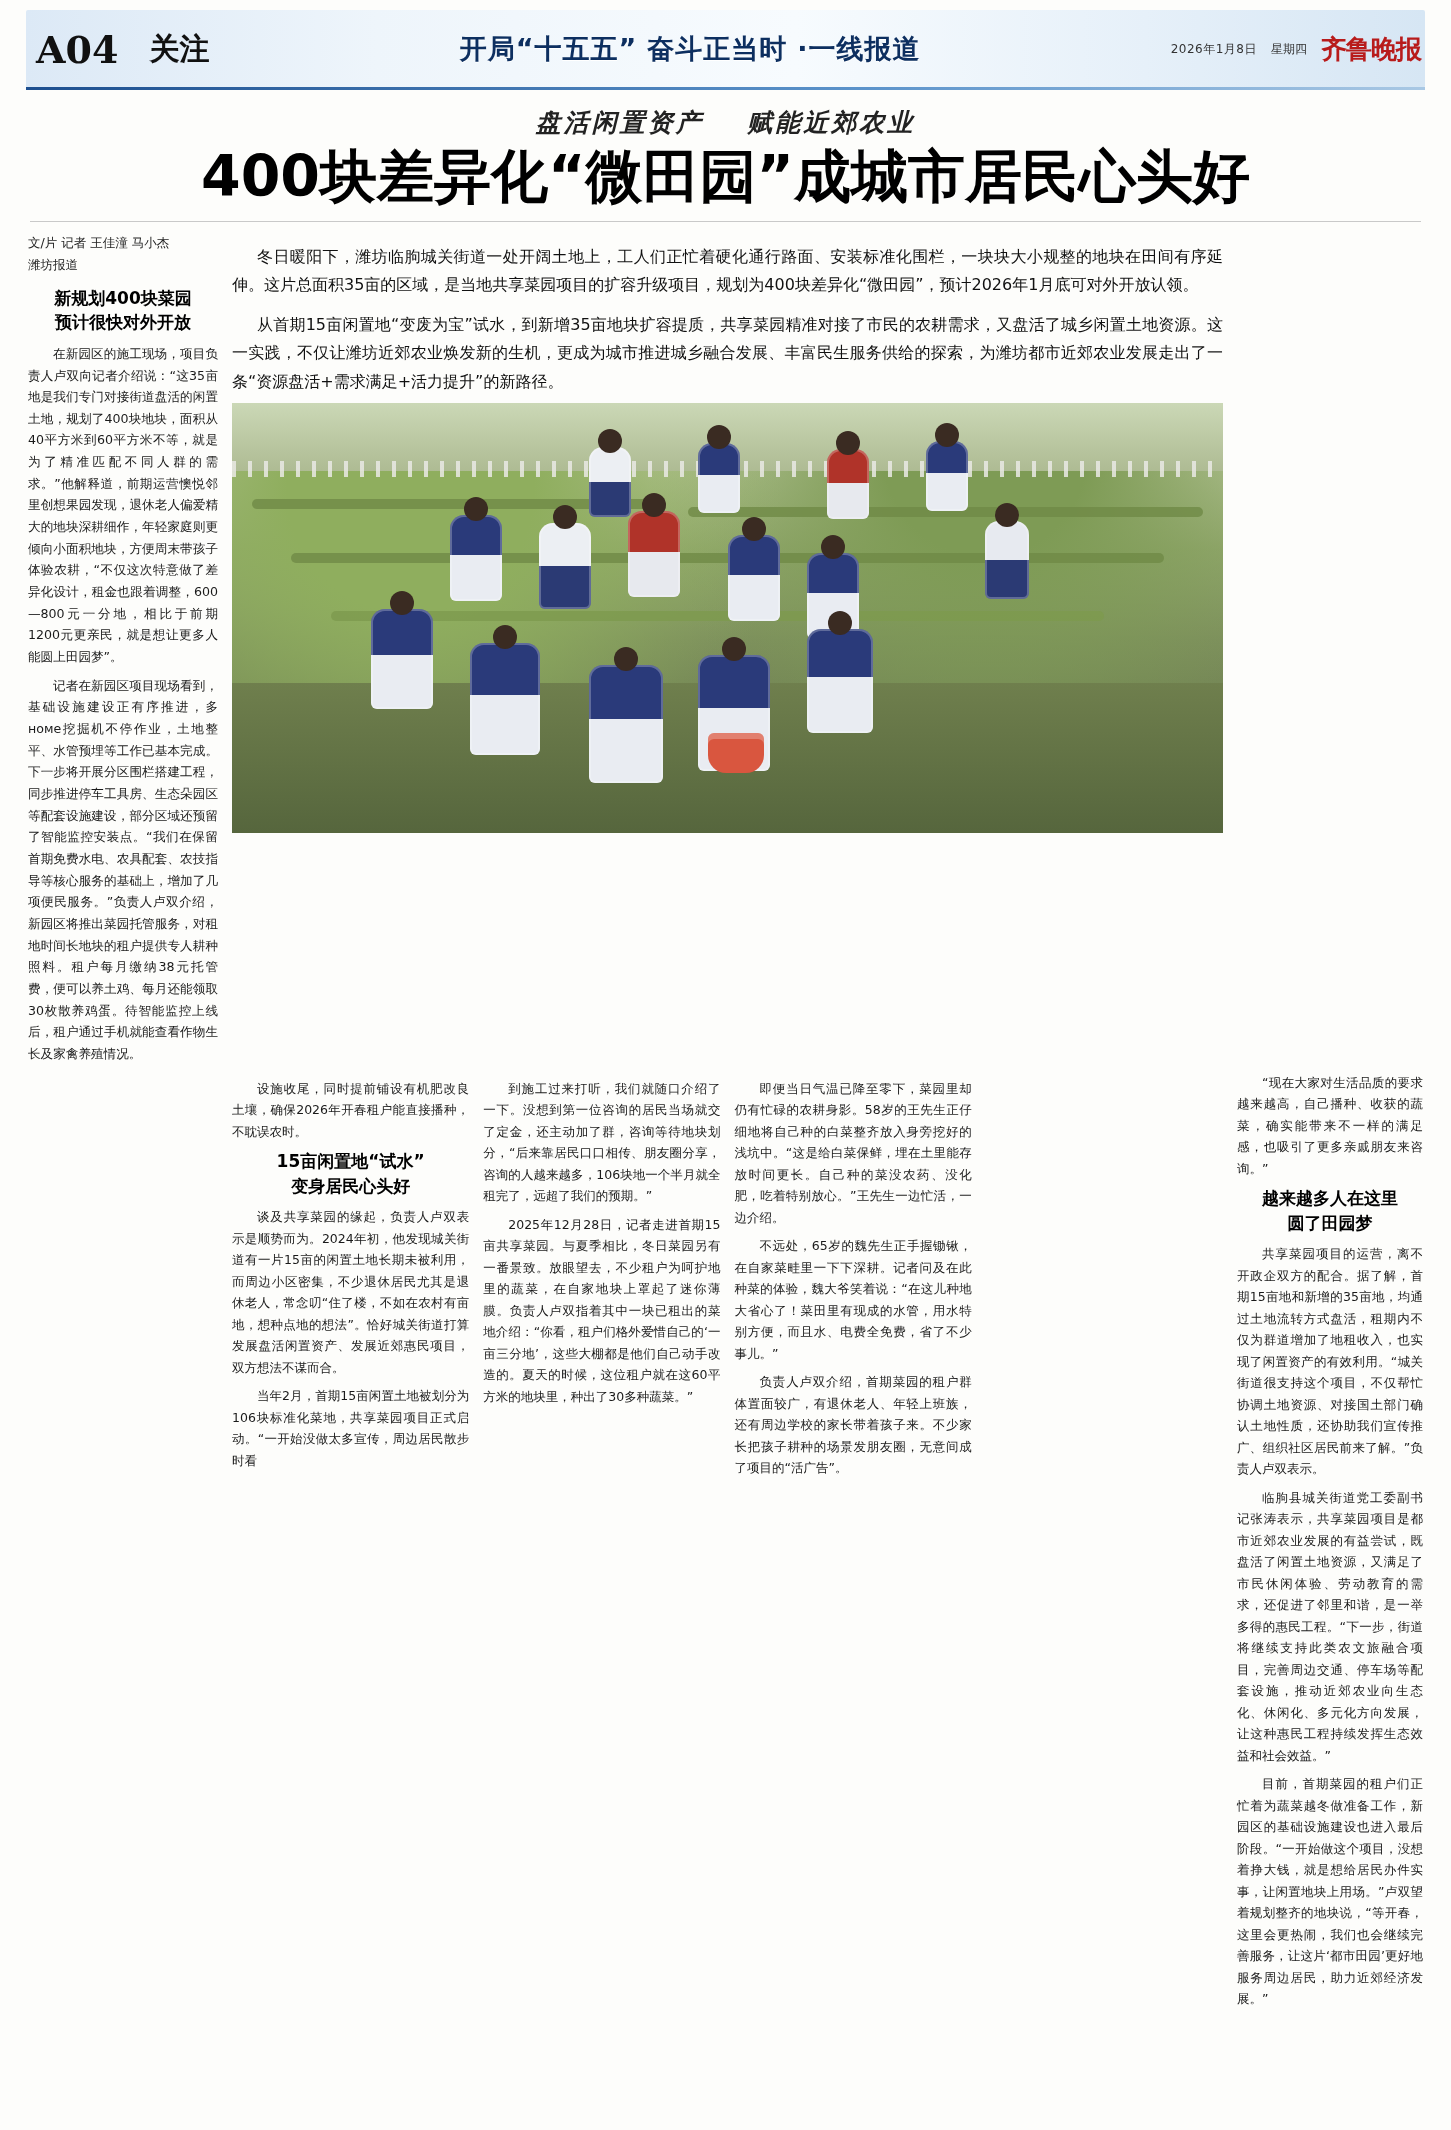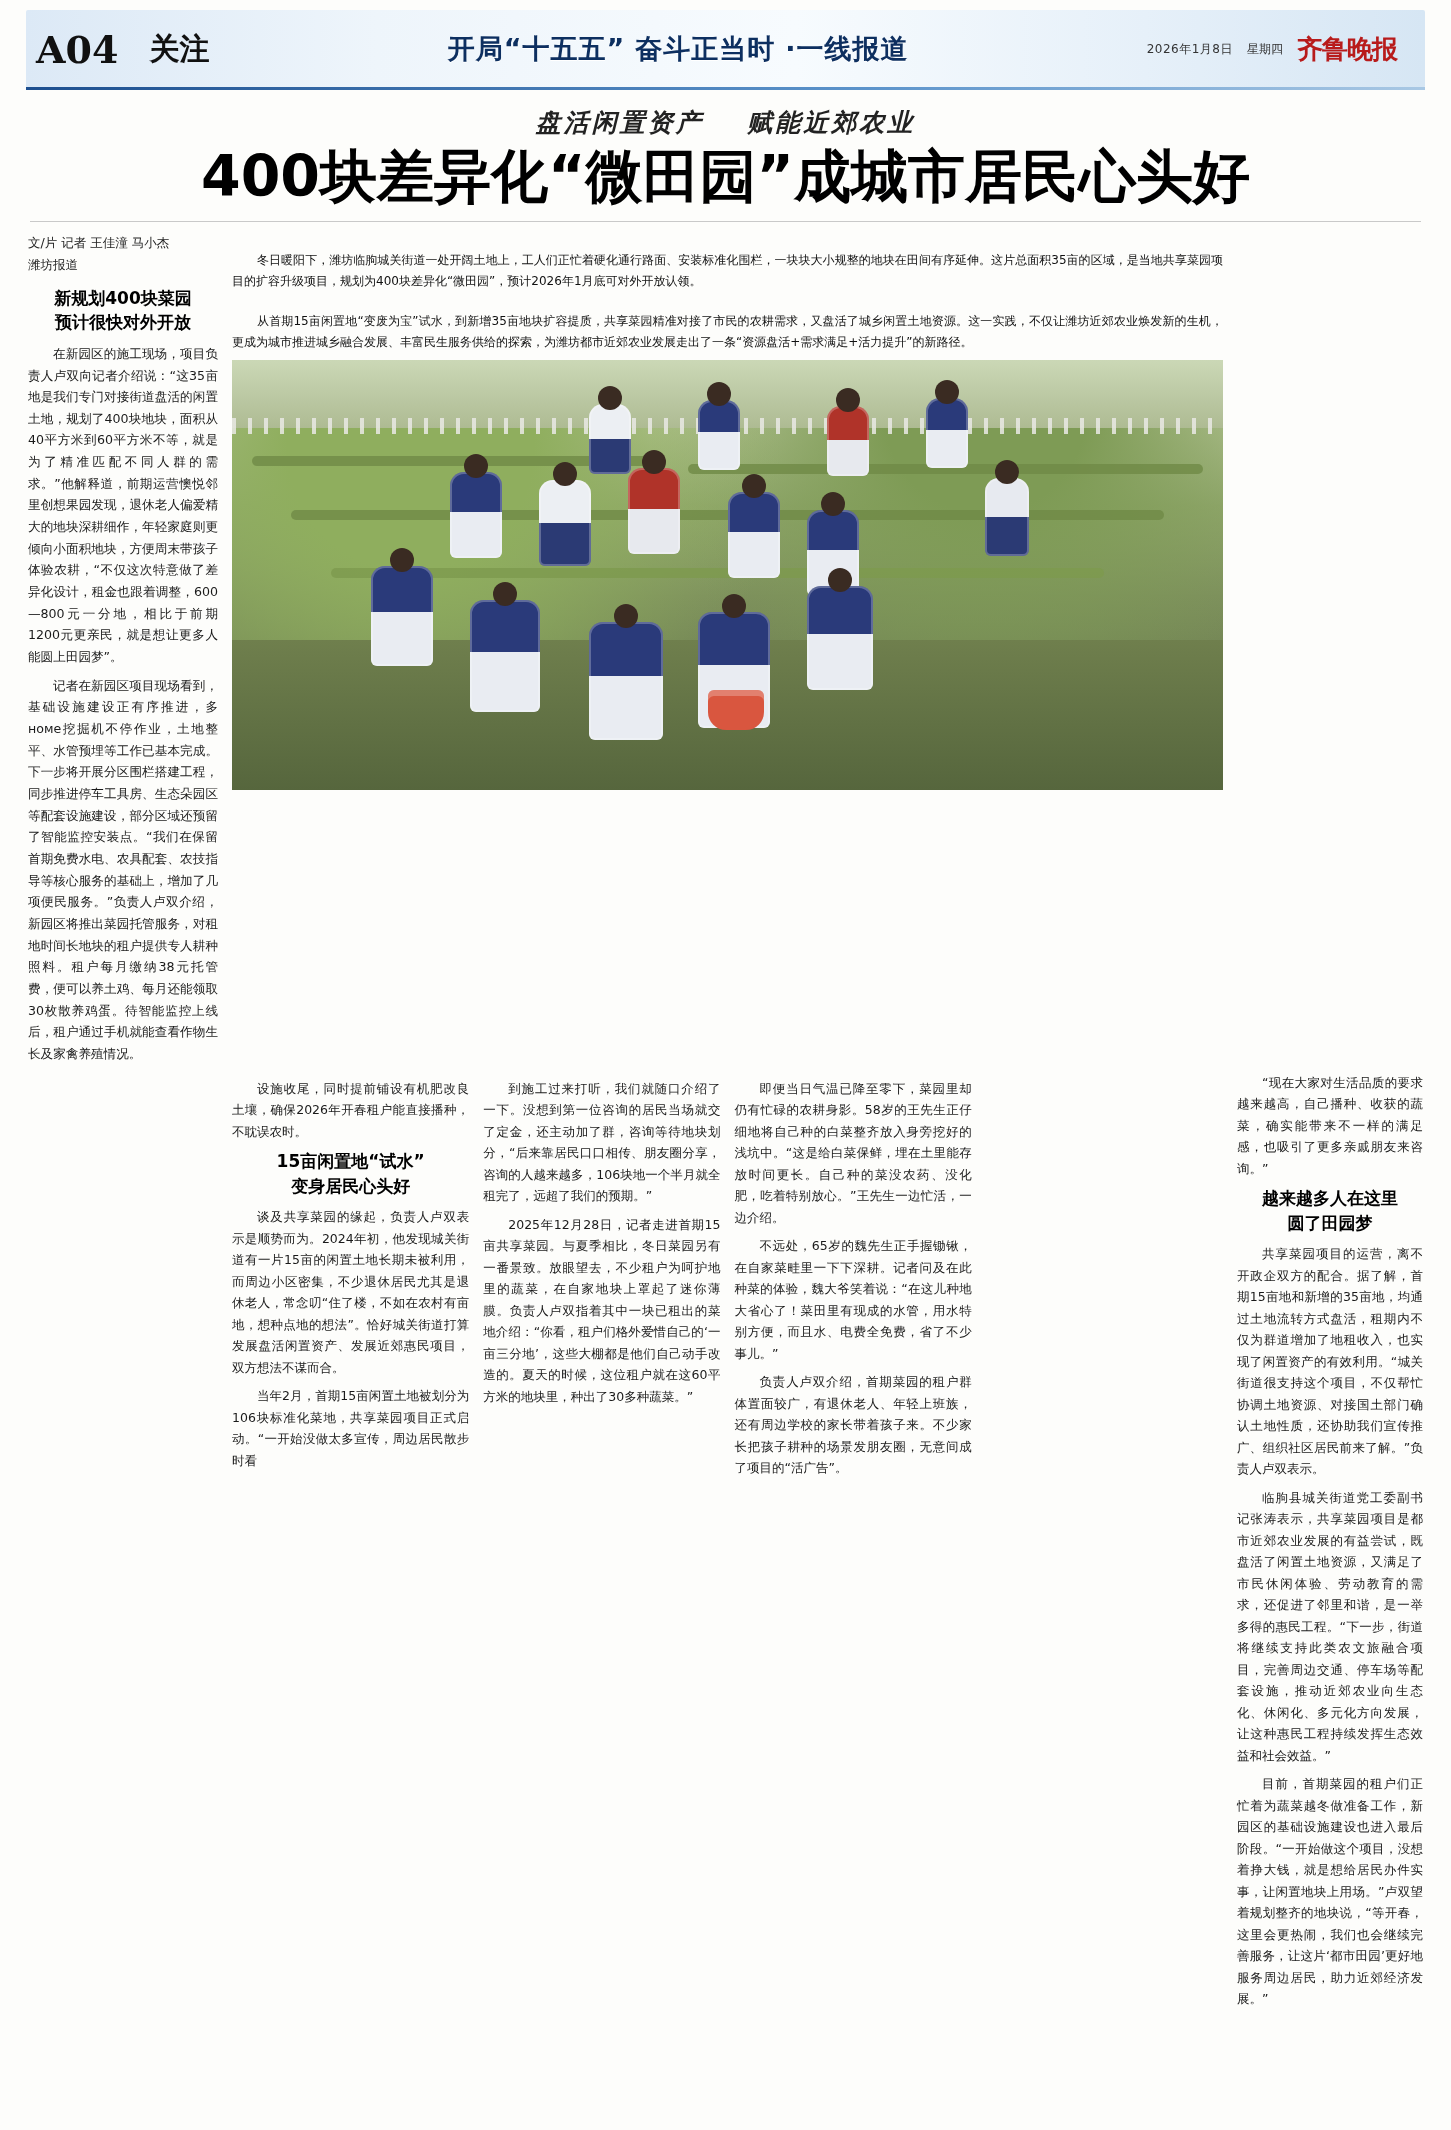--- a/index.html
+++ b/index.html
@@ -40,21 +40,21 @@
     font-family:"DejaVu Sans","Liberation Sans",sans-serif;
     margin-left:17px;
   }
   .mh-center {
     flex:1; text-align:left; display:flex; align-items:center; justify-content:center; gap:10px;
   }
   .mh-slogan {
     font-size: 27px; font-weight:700; color:#0d2f60; letter-spacing:1px;
     text-shadow: 0 1px 0 #fff;
   }
-  .mh-right { display:flex; align-items:center; gap:14px; padding-right:28px;text-align:right; }
+  .mh-right { display:flex; align-items:center; gap:14px; padding-right:4px;text-align:right; }
   .mh-date { font-size:12px; color:#333; letter-spacing:0.5px; }
   .mh-weekday { font-size:12px; color:#333; }
   .mh-logo {
     font-size: 26px; font-weight:700; color:#b81b1b;
     font-family:"DejaVu Serif","Liberation Serif",serif;
     letter-spacing:-1px;
   }
 
   
   .headline-wrap { margin: 18px 40px 0 40px; text-align:center; }
@@ -92,22 +92,22 @@
     text-align: justify;
     text-justify: inter-character;
     text-indent: 25px;
     color:#1a1a1a;
   }
   .lead-col p { font-size:12.6px; }
 
   
   .photo-block { grid-column: 2 / 6; }
   .photo-lead {
-    font-size: 12px; line-height:1.78; text-align:justify; text-indent:25px;
-    margin: 18px 0 7px 0;
+    font-size: 16px; line-height:1.78; text-align:justify; text-indent:25px;
+    margin: 11px 0 7px 0;
   }
   .photo {
     position: relative;
     width: 100%;
     height: 430px;
     margin: 4px 0 2px 0;
     background:
       radial-gradient(circle at 18% 20%, #8fae5e 0 14%, rgba(143,174,94,0) 42%),
       radial-gradient(circle at 76% 12%, #7e9b55 0 12%, rgba(126,155,85,0) 40%),
       linear-gradient(180deg,#cfd9ba 0%, #b9c79c 16%, #93a86f 34%, #7d8f5d 55%, #6c7e4f 78%, #5d6f45 100%);

